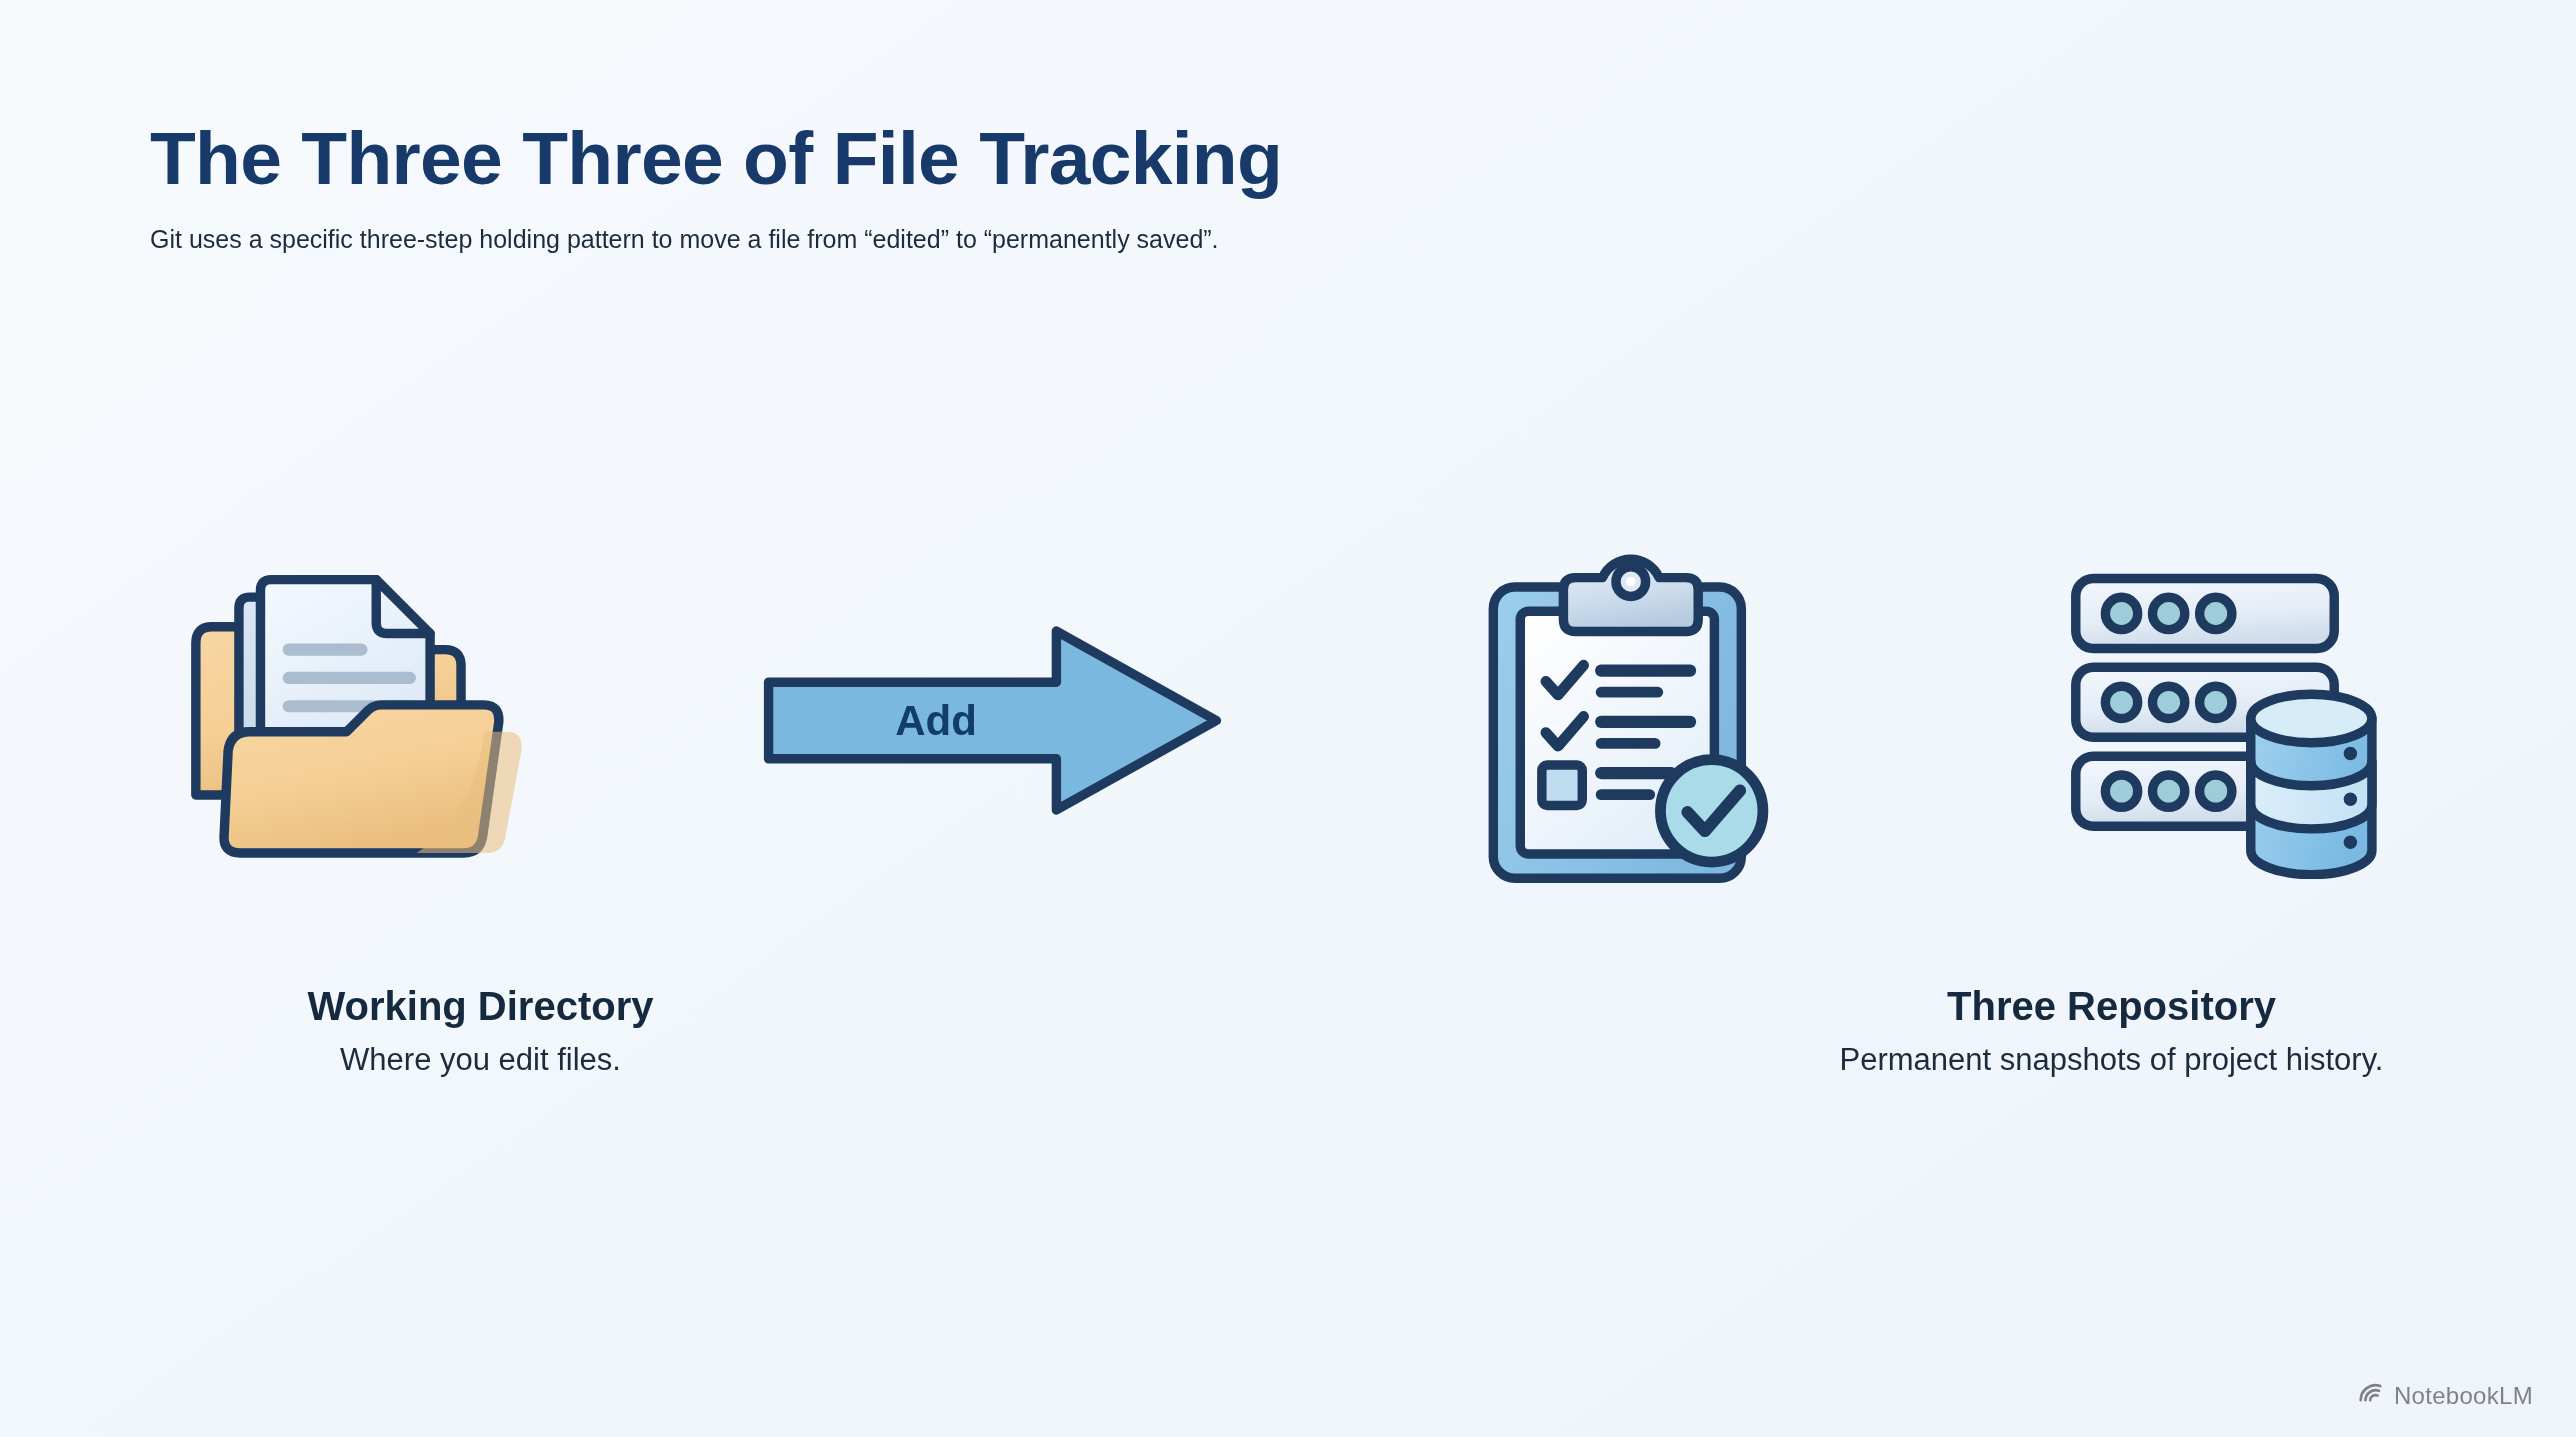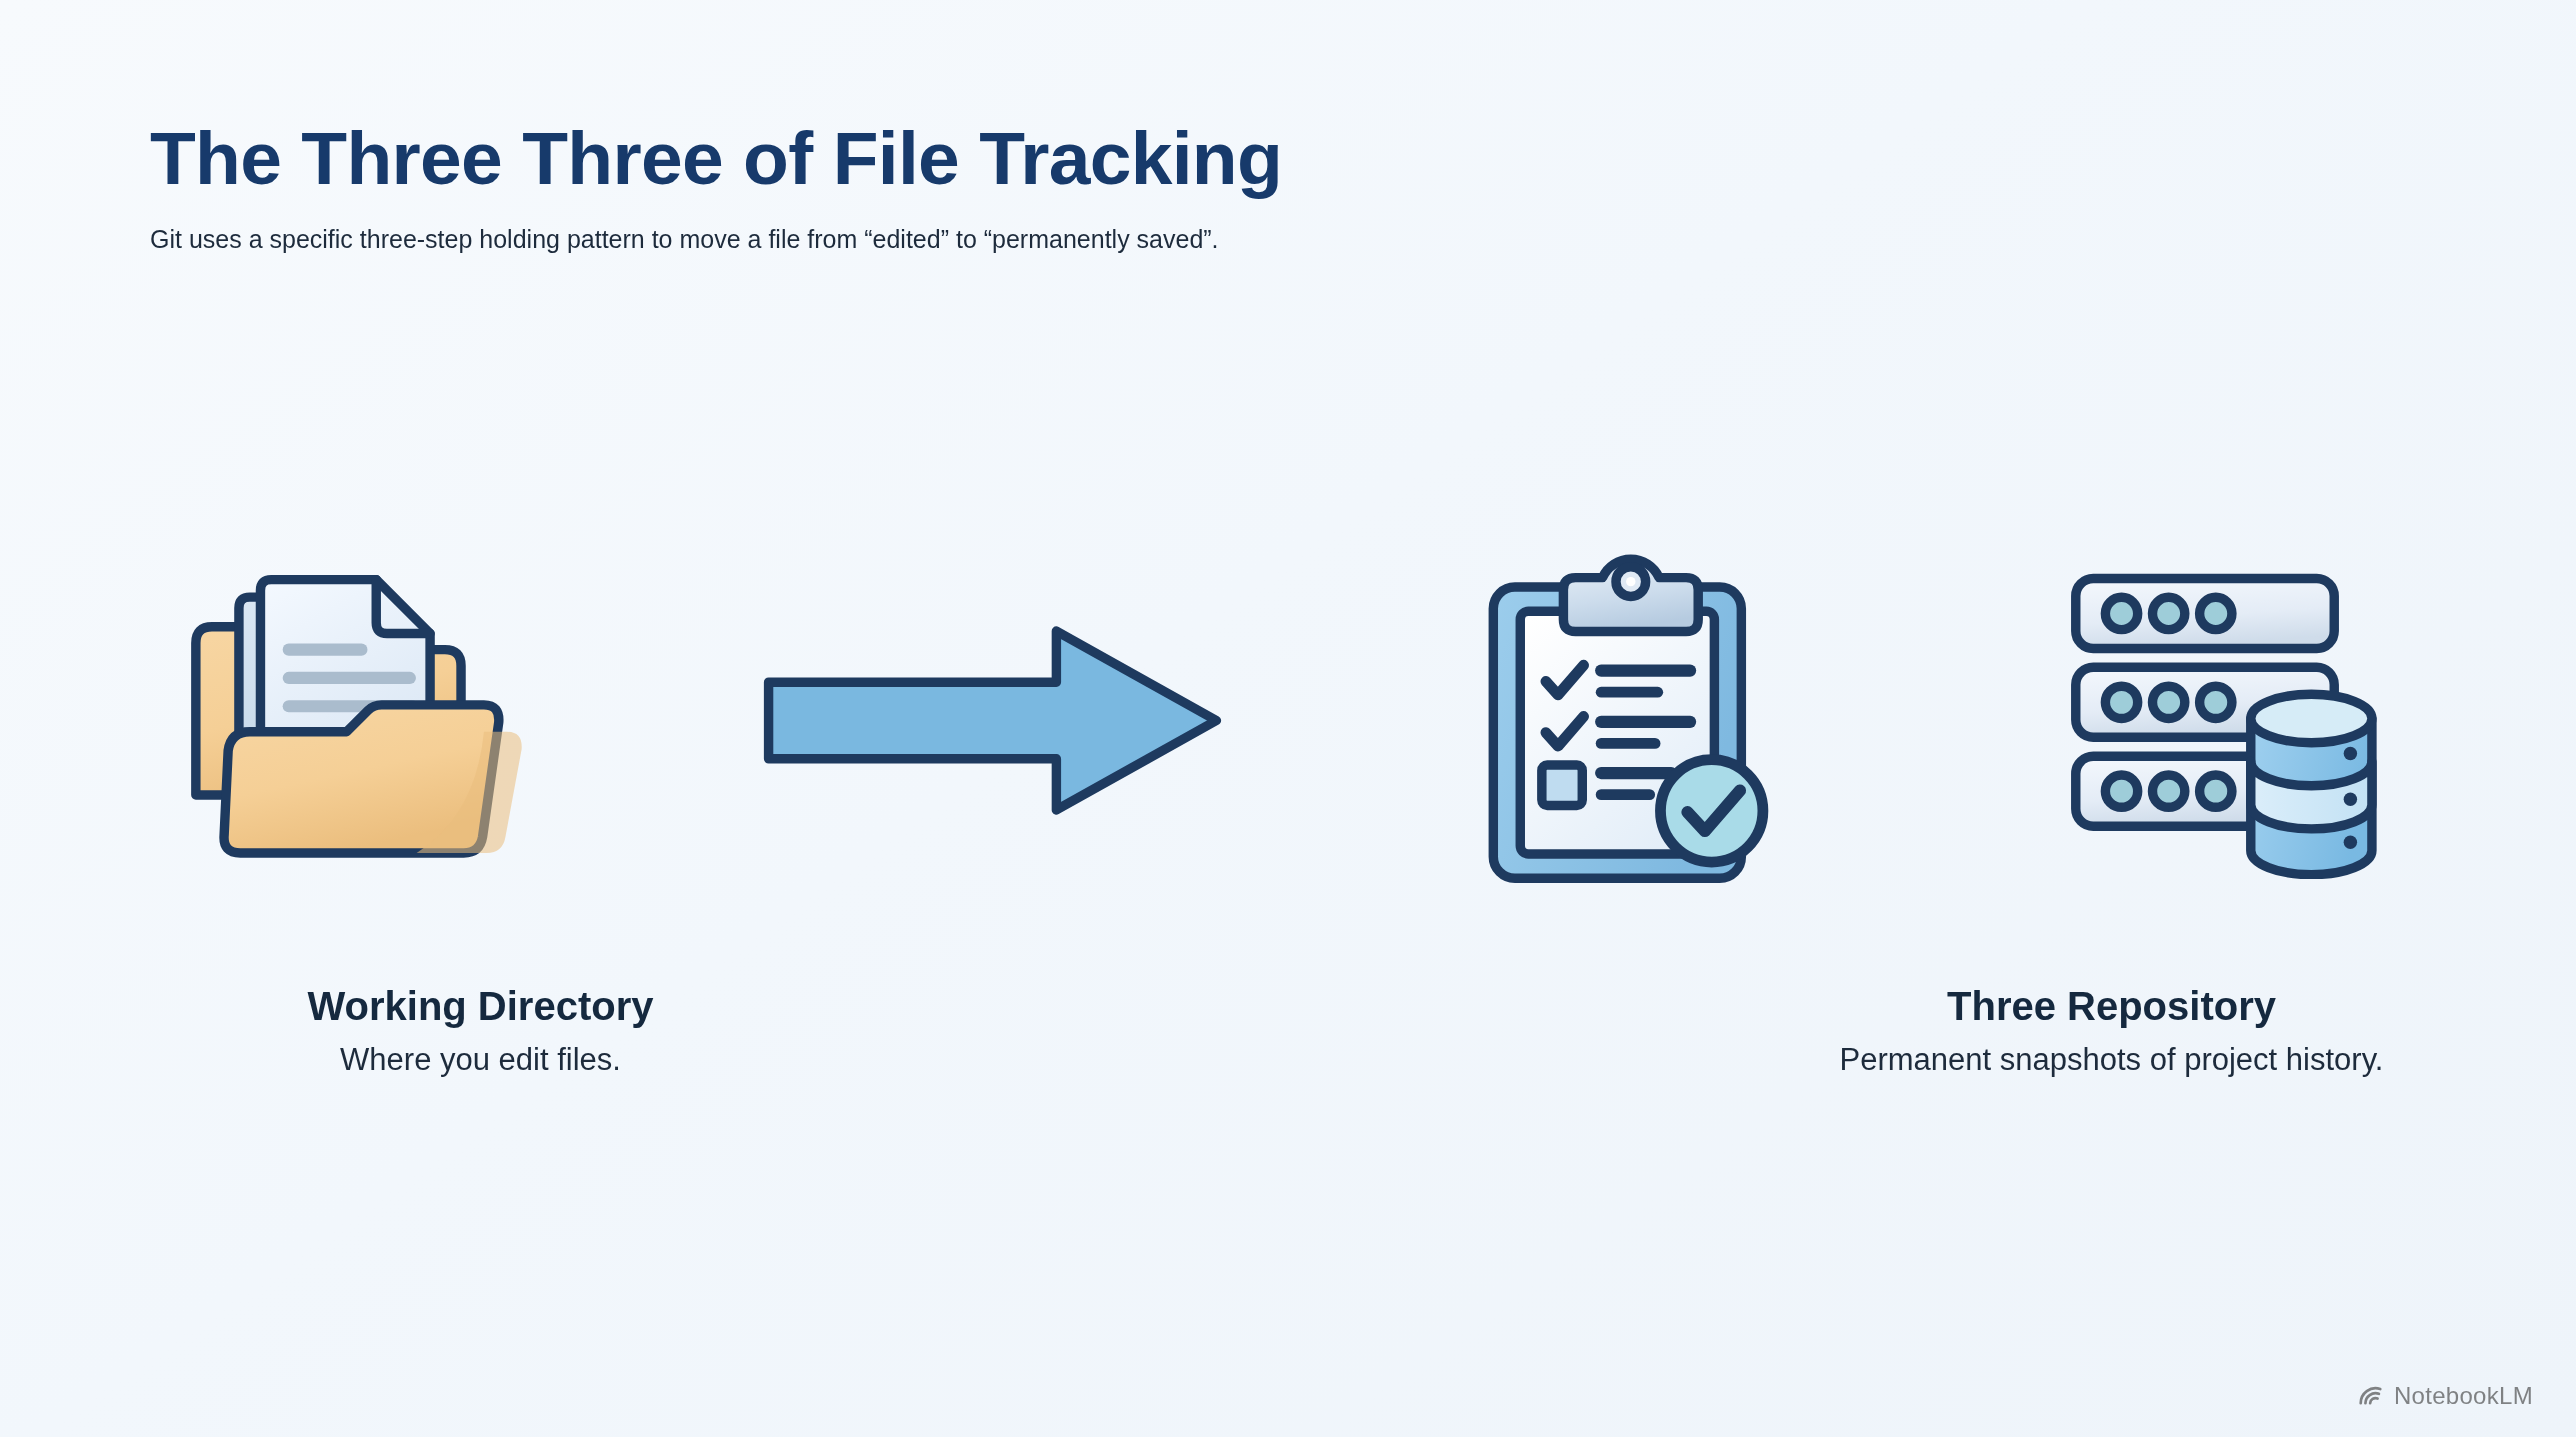--- a/index.html
+++ b/index.html
@@ -113,21 +113,20 @@
     color: #1d2b3c;
     margin: 0;
   }
 
   
   .watermark {
     position: absolute;
     right: 43px;
     bottom: 28px;
     display: flex;
-    align-items: center;
     gap: 9.4px;
     opacity: 0.62;
   }
   .watermark-text {
     font-size: 24px;
     color: #3c3c3c;
     letter-spacing: 0.3px;
   }
   svg { display: block; }
 </style>
@@ -177,20 +176,21 @@
 
         <path d="M38 142 q2-14 16-14 h72 l16-16 q4-4 10-4 h76 q12 0 11 13 l-12 85 q-2 12-14 12 h-166 q-13 0-12-13 z" fill="url(#tanGrad)" stroke="#1e3a5f" stroke-width="7" stroke-linejoin="round"></path>
         <path d="M228 128 q-6 62-50 90 h52 q12 0 14-12 l12-65 q1-13-11-13 z" fill="#e9bd7d" opacity="0.55"></path>
       </svg>
     </div>
 
     <div class="arrow-slot">
       <svg width="465" height="195" viewBox="0 0 345 145">
         <path d="M6 44 h214 v-38 l119 66.5 -119 66.5 v-38 h-214 z" fill="#7ab8e0" stroke="#1e3a5f" stroke-width="7" stroke-linejoin="round"></path>
       </svg>
+      <div class="arrow-label">Add</div>
     </div>
 
     <div class="stage-icon-slot">
       <svg width="297" height="337" viewBox="0 0 220 250">
         <defs>
           <linearGradient id="cbFrame" x1="0" y1="0" x2="1" y2="0.4">
             <stop offset="0%" stop-color="#9ccdec"></stop>
             <stop offset="100%" stop-color="#7fb9e0"></stop>
           </linearGradient>
           <linearGradient id="cbPaper" x1="0.1" y1="0" x2="0.8" y2="1">

